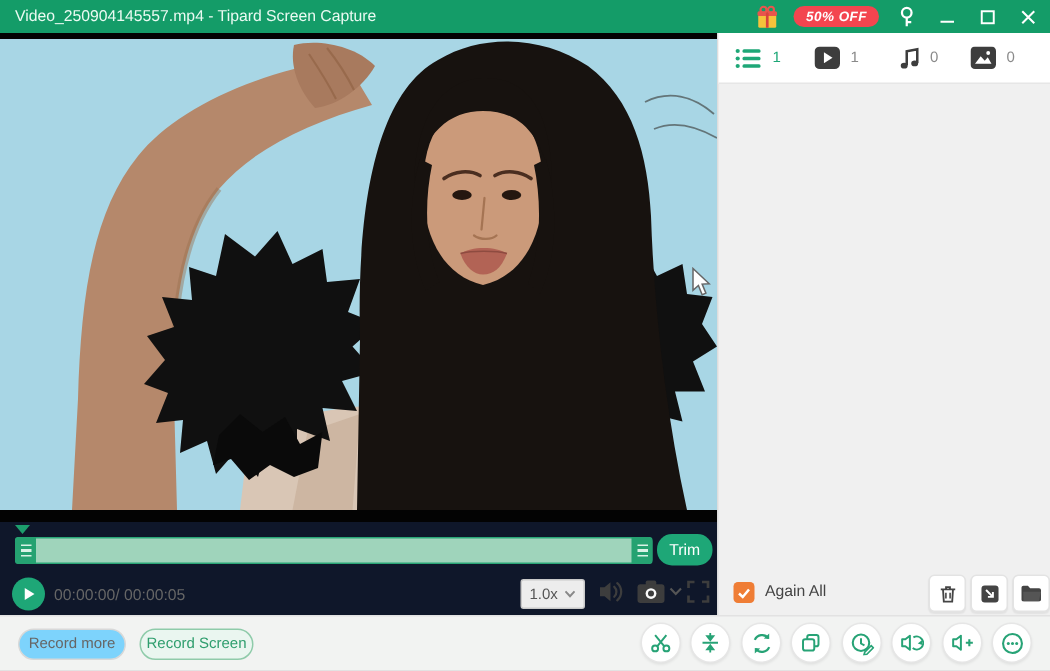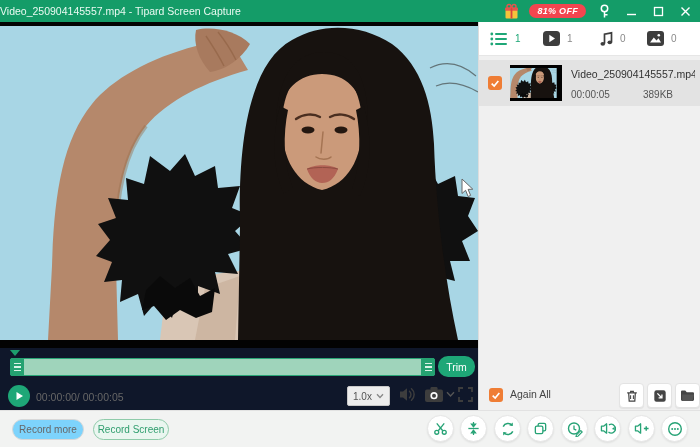--- a/index.html
+++ b/index.html
@@ -6,21 +6,21 @@
     --titlebar-green:#149c68; --accent-green:#1ea777; --checkbox-orange:#ef7d35;
     --badge-red:#f3454f; --video-bg-blue:#a5d4e3; --dark-icon:#3d3d3d;
   }
   *{margin:0;padding:0;box-sizing:border-box;font-family:"Liberation Sans",sans-serif;}
   body{background:#888;}
   #app{position:relative;width:700px;height:447px;background:#fafafa;overflow:hidden;}
   .abs{position:absolute;}
 
   
   .titlebar{left:0;top:0;width:700px;height:22px;background:var(--titlebar-green);display:flex;align-items:center;}
-  .title-text{color:#eafaf2;font-size:10.5px;white-space:nowrap;}
+  .title-text{color:#eafaf2;font-size:10.5px;margin-left:10px;white-space:nowrap;}
   .tb-right{position:absolute;right:6px;top:0;height:22px;display:flex;align-items:center;gap:9px;}
   .badge{background:var(--badge-red);color:#fff;font-size:9px;font-weight:bold;font-style:italic;
          padding:2px 8px;border-radius:8px;white-space:nowrap;letter-spacing:.3px;}
   .winbtn{width:18px;height:18px;display:flex;align-items:center;justify-content:center;cursor:default;}
 
   
   .preview{left:0;top:22px;width:478px;height:326px;background:var(--video-bg-blue);}
   .letterbox{left:0;width:478px;background:#030303;position:absolute;}
 
   
@@ -118,21 +118,21 @@
     <div class="tb-right">
       <span>
         <svg width="17" height="17" viewBox="0 0 17 17">
           <rect x="2.5" y="7" width="12" height="8.5" rx="1" fill="#f5c33b"></rect>
           <rect x="2" y="4.5" width="13" height="3.2" rx="1" fill="#e8554d"></rect>
           <rect x="7.6" y="4.5" width="1.8" height="11" fill="#d8433c"></rect>
           <circle cx="6" cy="3.5" r="2" fill="none" stroke="#e8554d" stroke-width="1.4"></circle>
           <circle cx="11" cy="3.5" r="2" fill="none" stroke="#e8554d" stroke-width="1.4"></circle>
         </svg>
       </span>
-      <span class="badge">81% OFF</span>
+      <span class="badge">50% OFF</span>
       <span class="winbtn">
         <svg width="13" height="15" viewBox="0 0 13 15">
           <circle cx="6.5" cy="4.5" r="3.2" fill="none" stroke="#fff" stroke-width="1.5"></circle>
           <path d="M6.5,7.7 L6.5,13.5 M6.5,10.8 L9.5,10.8" stroke="#fff" stroke-width="1.5" fill="none"></path>
         </svg>
       </span>
       <span class="winbtn">
         <svg width="11" height="11" viewBox="0 0 11 11">
             <path d="M1,8.5 L10,8.5" stroke="#fff" stroke-width="1.4"></path>
           </svg>
@@ -250,35 +250,20 @@
       <span class="tab-ic" style="left:168px">
         <svg width="17" height="15" viewBox="0 0 17 15">
           <rect width="17" height="15" rx="3" fill="#3d3d3d"></rect>
           <path d="M3,11.5 L6.8,6.5 L9.5,9.5 L11.5,7.2 L14,11.5 Z" fill="#fff"></path>
           <circle cx="11.8" cy="4.3" r="1.3" fill="#fff"></circle>
         </svg>
       </span>
       <span class="tab-count" style="left:192px">0</span>
     </div>
 
-    <div class="item-row">
-      <span class="checkbox" style="position:absolute;left:9px;top:16px">
-        <svg width="10" height="9" viewBox="0 0 12 10">
-            <path d="M2,5.2 L5,8 L10,2" stroke="#fff" stroke-width="2" fill="none"></path>
-          </svg>
-      </span>
-      <span class="thumb">
-        <svg viewBox="40 0 400 314" preserveAspectRatio="xMidYMid slice" style="position:absolute;top:3px;left:0;width:52px;height:30px">
-            <use href="#woman-art"></use>
-          </svg>
-      </span>
-      <span class="fname">Video_250904145557.mp4</span>
-      <span class="fmeta" style="left:92px">00:00:05</span>
-      <span class="fmeta" style="right:28px">389KB</span>
-    </div>
 
     <span class="checkbox" style="position:absolute;left:10px;top:366px">
       <svg width="10" height="9" viewBox="0 0 12 10">
           <path d="M2,5.2 L5,8 L10,2" stroke="#fff" stroke-width="2" fill="none"></path>
         </svg>
     </span>
     <span class="selall-label">Again All</span>
 
     <span class="pfoot-ic" style="left:140px">
       <svg width="14" height="14" viewBox="0 0 16 16">

